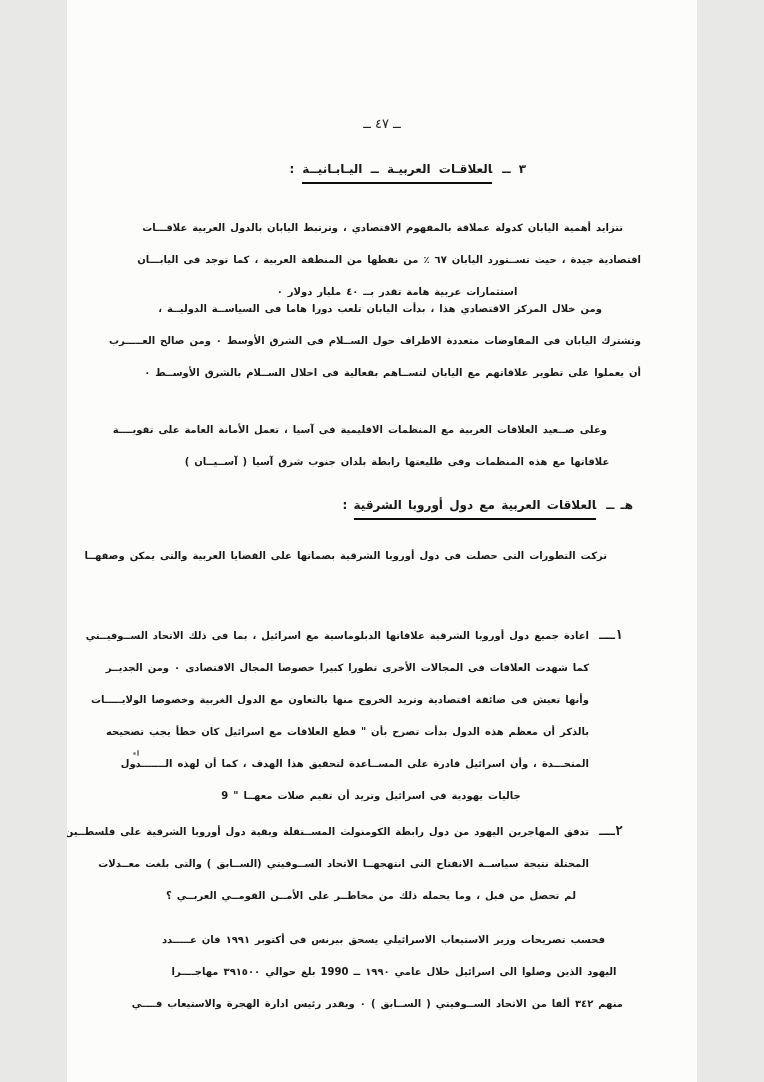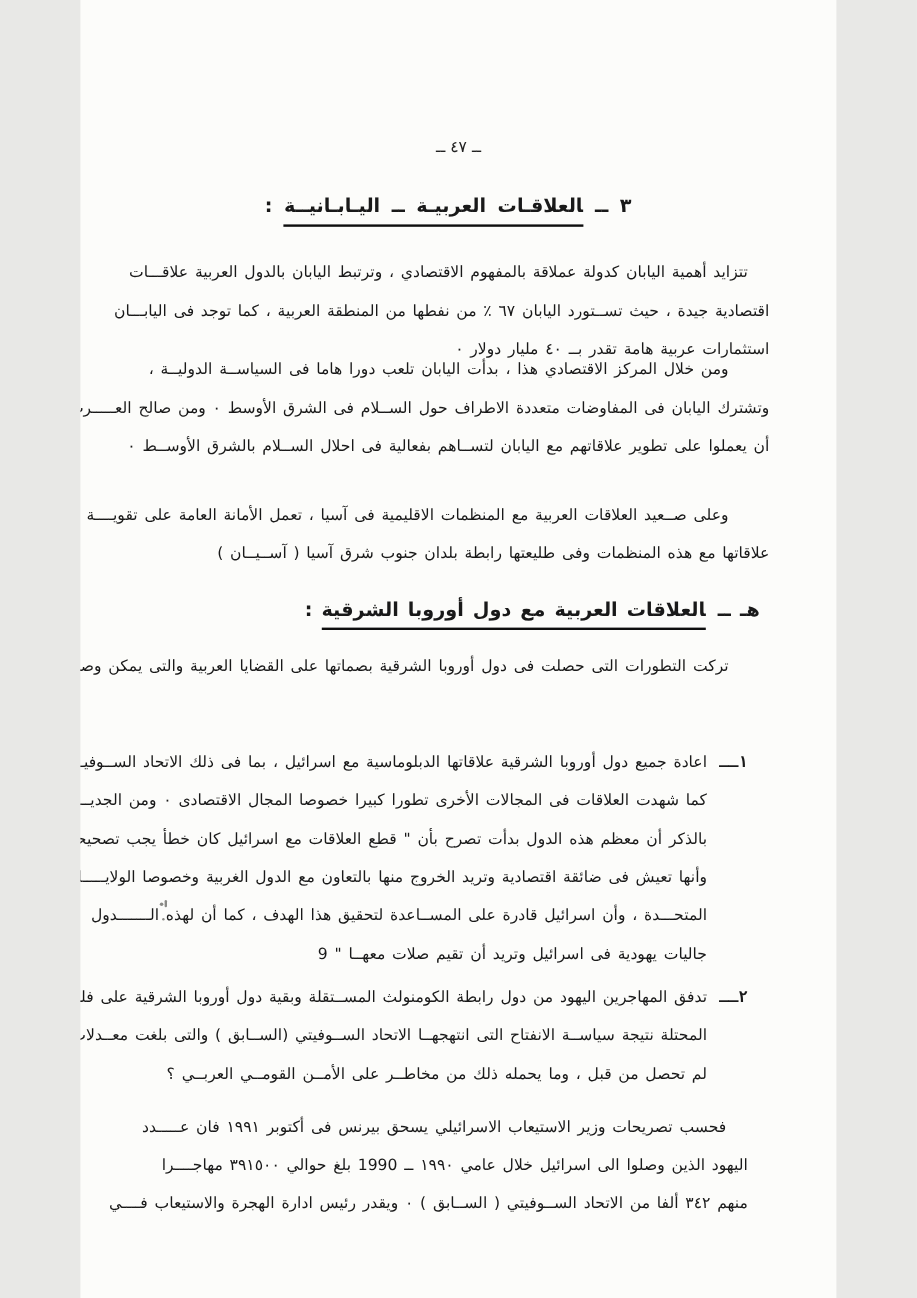--- a/index.html
+++ b/index.html
@@ -16,42 +16,43 @@
   .page-number{
     position:absolute;top:116px;left:0;right:0;
     text-align:center;
     font-size:13px;letter-spacing:2px;
     color:#222;
     direction:rtl;
   }
   .heading{
     position:absolute;
     white-space:nowrap;
-    font-size:16px;font-weight:bold;
+    font-size:12px;font-weight:bold;
     direction:rtl;text-align:center;
   }
   .heading .h-marker{padding-left:10px;}
   .heading .h-title{
     border-bottom:2.5px solid #0e0e0e;
     padding-bottom:6px;
   }
   .h-japan{top:162px;right:171px;word-spacing:4px;}
   .h-east{top:498px;right:64px;word-spacing:2px;}
   .block{
     position:absolute;
     direction:rtl;
   }
   .line{
     white-space:nowrap;
-    text-align:right;
-    font-size:13px;
+    text-align:center;
+    font-size:10px;
     line-height:32px;height:32px;
     word-spacing:1.5px;
     direction:rtl;
     overflow:visible;
+    font-weight:bold;
   }
   .indent-sm{padding-right:18px;}
   .indent-md{padding-right:34px;}
   .p1{top:212px;right:56px;left:86px;}
   .p2{top:293px;right:56px;left:86px;}
   .p3{top:414px;right:56px;left:86px;}
   .intro{top:540px;right:56px;left:86px;}
   .item{right:74px;left:86px;}
   .item1{top:620px;}
   .item2{top:816px;}
@@ -106,22 +107,22 @@
 
   <div class="block intro">
     <div class="line indent-md">تركت التطورات التى حصلت فى دول أوروبا الشرقية بصماتها على القضايا العربية والتى يمكن وصفهــا</div>
   </div>
 
   <div class="block item item1">
     <span class="item-marker">١ــ</span>
     <div class="item-lines">
       <div class="line">اعادة جميع دول أوروبا الشرقية علاقاتها الدبلوماسية مع اسرائيل ، بما فى ذلك الاتحاد الســوفيــتي</div>
       <div class="line">كما شهدت العلاقات فى المجالات الأخرى تطورا كبيرا خصوصا المجال الاقتصادى  ٠  ومن الجديــر</div>
+      <div class="line">وأنها تعيش فى ضائقة اقتصادية وتريد الخروج منها بالتعاون مع الدول الغربية وخصوصا الولايـــــات</div>
       <div class="line">بالذكر أن معظم هذه الدول بدأت تصرح بأن " قطع العلاقات مع اسرائيل كان خطأ يجب تصحيحه</div>
-      <div class="line">وأنها تعيش فى ضائقة اقتصادية وتريد الخروج منها بالتعاون مع الدول الغربية وخصوصا الولايـــــات</div>
       <div class="line">المتحـــدة ،  وأن اسرائيل قادرة على المســاعدة لتحقيق هذا الهدف ، كما أن لهذه الـــــــدول</div>
       <div class="line">جاليات يهودية فى اسرائيل وتريد أن تقيم صلات معهــا " 9</div>
     </div>
   </div>
 
   <div class="block item item2">
     <span class="item-marker">٢ــ</span>
     <div class="item-lines">
       <div class="line">تدفق المهاجرين اليهود من دول رابطة الكومنولث المســتقلة وبقية دول أوروبا الشرقية على فلسطــين</div>
       <div class="line">المحتلة نتيجة سياســة الانفتاح التى انتهجهــا الاتحاد الســوفيتي (الســابق ) والتى بلغت معــدلات</div>

